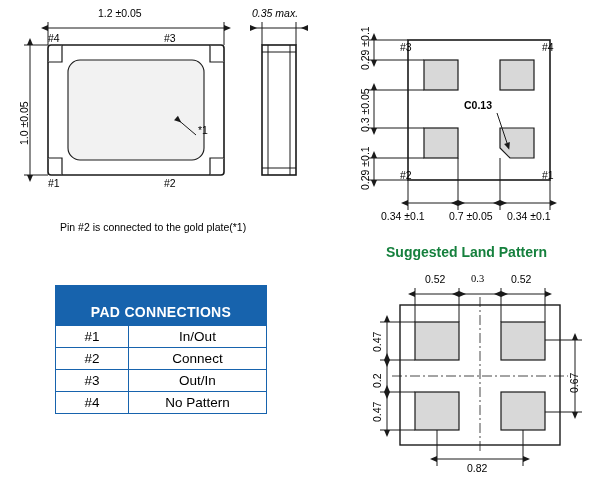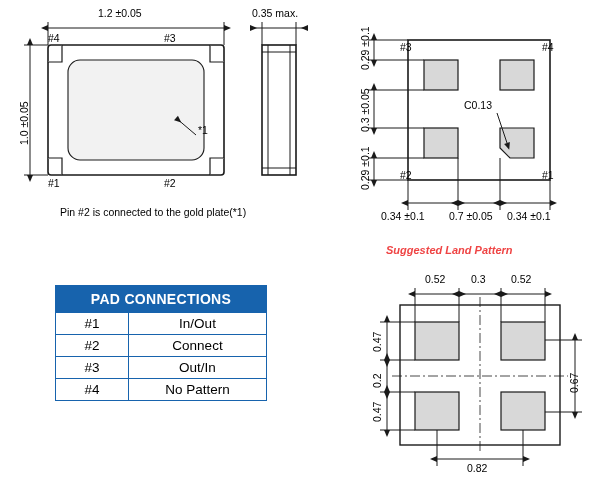--- a/index.html
+++ b/index.html
@@ -28,47 +28,47 @@
   }
   .pin-text {
     font-size: 10.5px;
     color: #000;
     white-space: nowrap;
   }
   .note-text {
     font-size: 10.5px;
     color: #000;
     white-space: nowrap;
+    margin-top: 15px;
   }
   .land-title {
-    font-size: 11px;
-    font-style: italic;
+    font-size: 14px;
     font-weight: bold;
-    color: #ef4444;
+    color: #15803d;
     white-space: nowrap;
   }
   .rot90 {
     transform: rotate(-90deg);
     transform-origin: left top;
   }
   
   .pad-table {
     position: absolute;
     left: 55px;
     top: 285px;
     width: 212px;
     border-collapse: collapse;
     font-size: 13.5px;
   }
   .pad-table th {
     background: #1763ad;
     color: #ffffff;
     font-weight: bold;
     font-size: 14px;
-    padding: 5px 0 5px 0;
+    padding: 18px 0 5px 0;
     border: 1px solid #1763ad;
     letter-spacing: 0.3px;
   }
   .pad-table td {
     border: 1px solid #1763ad;
     padding: 3px 0 3px 0;
     text-align: center;
     font-size: 13.5px;
     color: #000;
     background: #ffffff;
@@ -216,40 +216,40 @@
   <div class="abs dim-text rot90" style="left:18px; top:145px;">1.0 ±0.05</div>
 
   <div class="abs pin-text" style="left:48px; top:32px;">#4</div>
   <div class="abs pin-text" style="left:164px; top:32px;">#3</div>
   <div class="abs pin-text" style="left:48px; top:177px;">#1</div>
   <div class="abs pin-text" style="left:164px; top:177px;">#2</div>
   <div class="abs pin-text" style="left:198px; top:124px;">*1</div>
 
   <div class="abs note-text" style="left:60px; top:206px;">Pin #2 is connected to the gold plate(*1)</div>
 
-  <div class="abs dim-text" style="left:252px; top:7px;">0.35 max.</div>
+  <div class="abs dim-text" style="left:252px; top:7px;font-style:italic;">0.35 max.</div>
 
   <div class="abs pin-text" style="left:400px; top:41px;">#3</div>
   <div class="abs pin-text" style="left:542px; top:41px;">#4</div>
   <div class="abs pin-text" style="left:400px; top:169px;">#2</div>
   <div class="abs pin-text" style="left:542px; top:169px;">#1</div>
-  <div class="abs dim-text" style="left:464px; top:99px;">C0.13</div>
+  <div class="abs dim-text" style="left:464px; top:99px;font-weight:bold;">C0.13</div>
 
   <div class="abs dim-text rot90" style="left:359px; top:70px;">0.29 ±0.1</div>
   <div class="abs dim-text rot90" style="left:359px; top:132px;">0.3 ±0.05</div>
   <div class="abs dim-text rot90" style="left:359px; top:190px;">0.29 ±0.1</div>
 
   <div class="abs dim-text" style="left:381px; top:210px;">0.34 ±0.1</div>
   <div class="abs dim-text" style="left:449px; top:210px;">0.7 ±0.05</div>
   <div class="abs dim-text" style="left:507px; top:210px;">0.34 ±0.1</div>
 
   <div class="abs land-title" style="left:386px; top:244px;">Suggested Land Pattern</div>
 
   <div class="abs dim-text" style="left:425px; top:273px;">0.52</div>
-  <div class="abs dim-text" style="left:471px; top:273px;">0.3</div>
+  <div class="abs dim-text" style="left:471px; top:273px;font-family:Liberation Serif, serif;">0.3</div>
   <div class="abs dim-text" style="left:511px; top:273px;">0.52</div>
 
   <div class="abs dim-text rot90" style="left:371px; top:352px;">0.47</div>
   <div class="abs dim-text rot90" style="left:371px; top:388px;">0.2</div>
   <div class="abs dim-text rot90" style="left:371px; top:422px;">0.47</div>
 
   <div class="abs dim-text rot90" style="left:568px; top:393px;">0.67</div>
 
   <div class="abs dim-text" style="left:467px; top:462px;text-align:center;">0.82</div>
 

